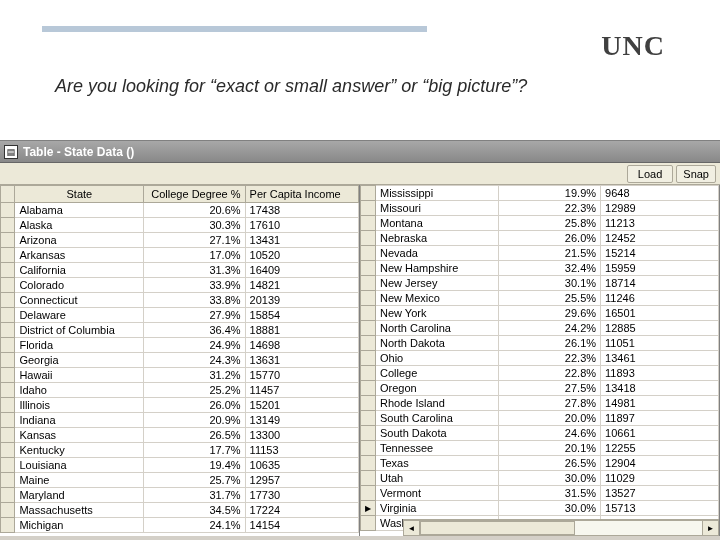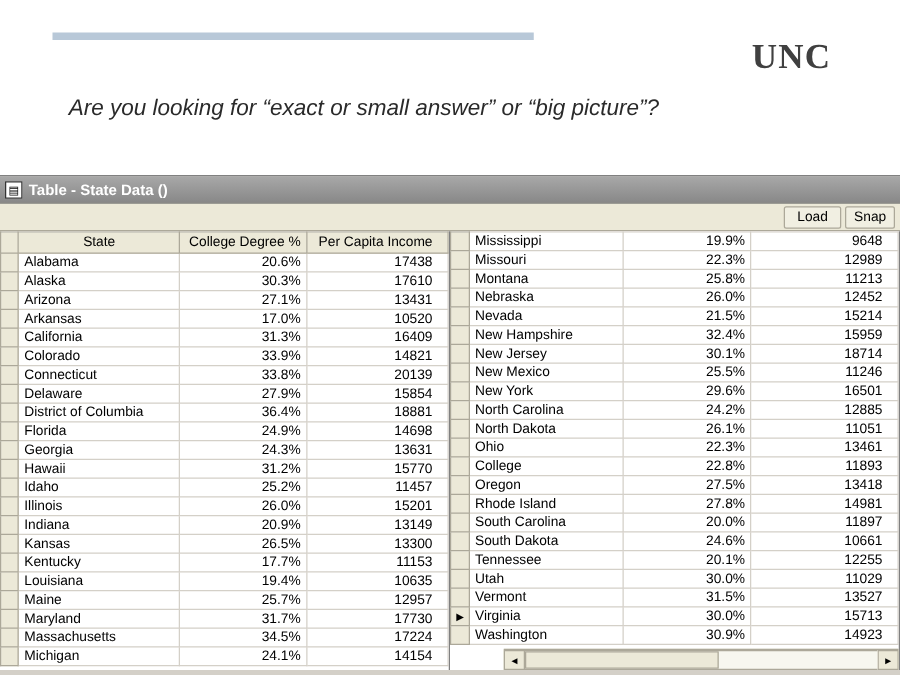--- a/index.html
+++ b/index.html
@@ -18,21 +18,21 @@
 .panes{display:flex;height:calc(100% - 48px)}
 .pane{flex:1;background:#fff;border-right:1px solid #808080;display:flex;flex-direction:column;overflow:hidden}
 .grid{font-size:11px;color:#000;border-collapse:collapse}
 .grid th{background:#ece9d8;border:1px solid #aca899;font-weight:normal;text-align:center;padding:2px 4px;white-space:nowrap}
 .grid td{border:1px solid #d4d0c8;padding:1px 4px;white-space:nowrap}
 .grid .sel{width:14px;min-width:14px;background:#ece9d8;border:1px solid #aca899;padding:0}
 .grid tr.cur .sel{background:#ece9d8}
 .grid tr.cur .sel::before{content:"▶";font-size:8px;display:block;text-align:center;color:#000}
 .grid .c0{width:125px}
 .grid .c1{width:95px;text-align:right}
-.grid .c2{width:110px;text-align:right;padding-right:12px}
+.grid .c2{width:110px;text-align:left;padding-right:12px}
 .r .c0{width:115px}
 .scroll-h{height:17px;background:#ece9d8;border-top:1px solid #aca899;display:flex;align-items:stretch;position:absolute;bottom:0;right:0;width:316px}
 .scroll-h .sbtn{width:17px;border:1px solid #aca899;background:#ece9d8;display:flex;align-items:center;justify-content:center;font-size:8px}
 .scroll-h .strack{flex:1;background:#f7f7ef;border-top:1px solid #aca899;border-bottom:1px solid #aca899;position:relative}
 .scroll-h .sthumb{position:absolute;left:0;top:0;bottom:0;width:55%;background:#ece9d8;border:1px solid #aca899}
 .pane.right{position:relative;padding-bottom:17px}
 </style>
 </head>
 <body>
 
@@ -306,20 +306,26 @@
               <td class="c2">10661</td>
             </tr>
             <tr>
               <td class="sel"></td>
               <td class="c0">Tennessee</td>
               <td class="c1">20.1%</td>
               <td class="c2">12255</td>
             </tr>
             <tr>
               <td class="sel"></td>
+              <td class="c0">Texas</td>
+              <td class="c1">26.5%</td>
+              <td class="c2">12904</td>
+            </tr>
+            <tr>
+              <td class="sel"></td>
               <td class="c0">Utah</td>
               <td class="c1">30.0%</td>
               <td class="c2">11029</td>
             </tr>
             <tr>
               <td class="sel"></td>
               <td class="c0">Vermont</td>
               <td class="c1">31.5%</td>
               <td class="c2">13527</td>
             </tr>

